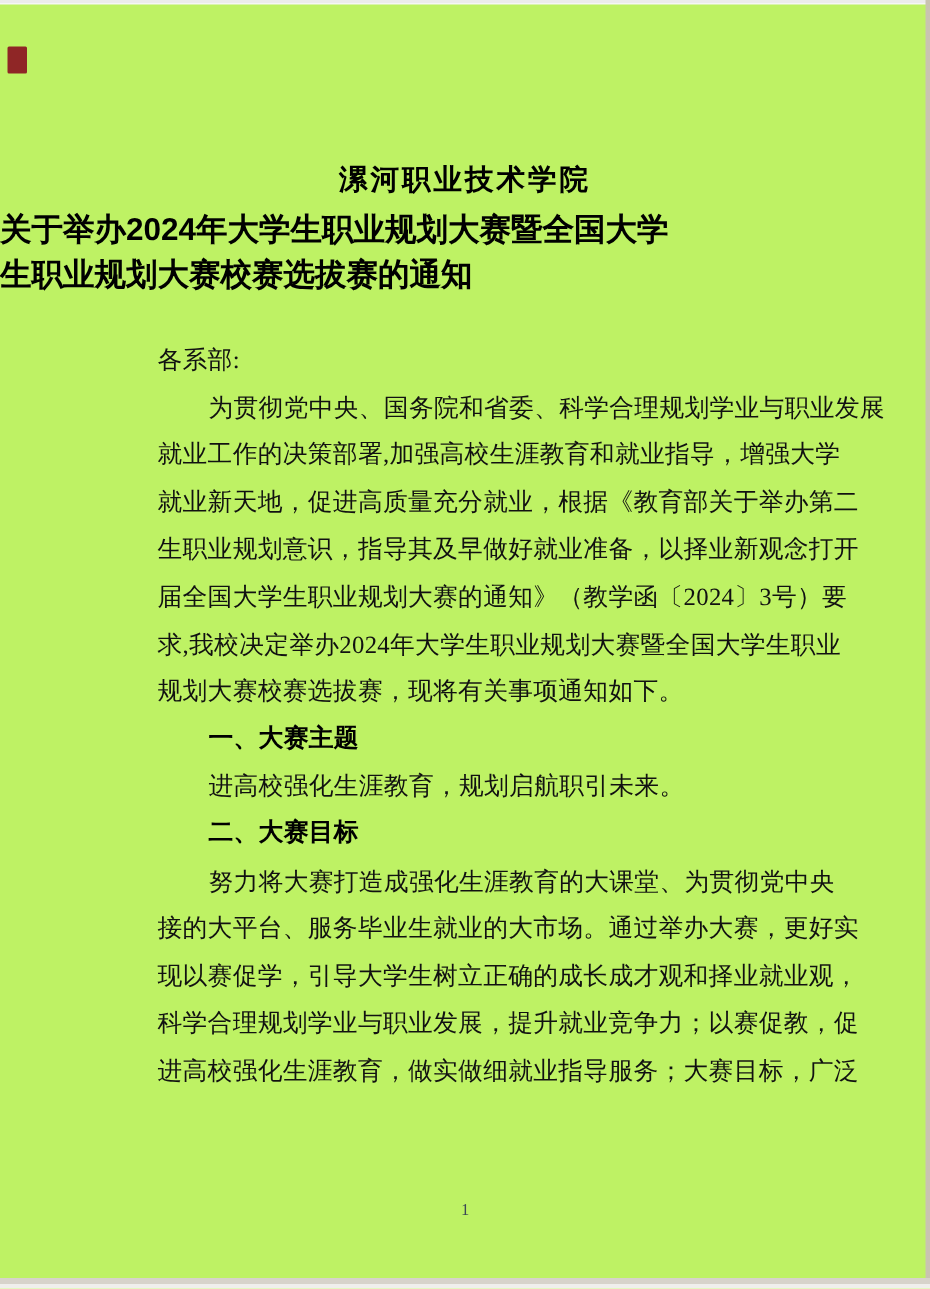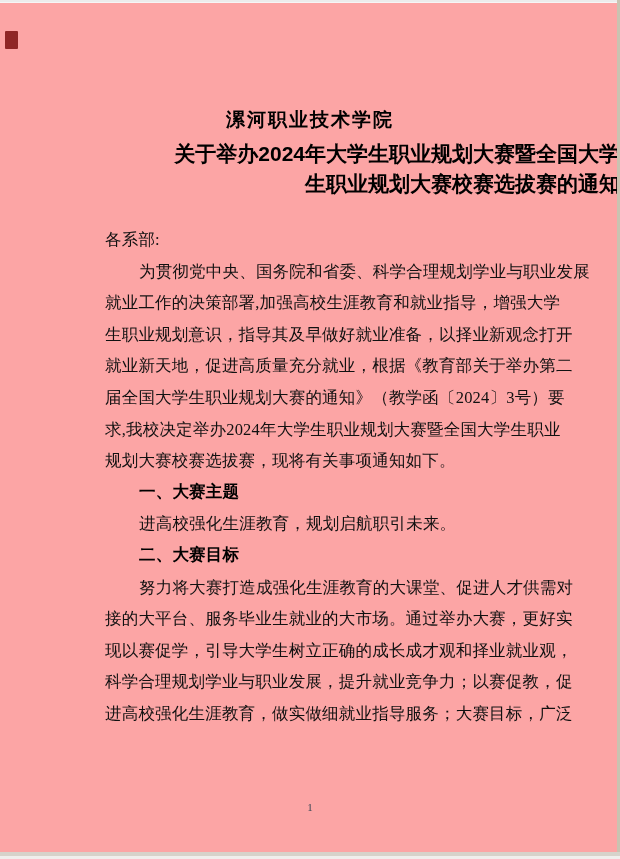--- a/index.html
+++ b/index.html
@@ -1,20 +1,20 @@
 <!DOCTYPE html>
 <html><head>
 <meta charset="utf-8">
 <style>
   html, body { margin: 0; padding: 0; background: #ffffff; }
   .page {
     position: relative;
     width: 620px;
     height: 859px;
-    background: #fca5a5;
+    background: #bef264;
     overflow: hidden;
     font-family: "Liberation Serif", serif;
     color: #1a1a1a;
   }
   
   .edge-top {
     position: absolute; top: 0; left: 0; width: 620px; height: 2px;
     background: #ececec;
   }
   .edge-top2 {
@@ -44,39 +44,39 @@
     text-align: center;
     font-family: "Liberation Sans", sans-serif;
     font-weight: 700;
     font-size: 19px;
     letter-spacing: 2px;
     color: #000000;
   }
   
   .doc-heading {
     position: absolute; top: 139px; left: 0; width: 620px;
-    text-align: right;
+    text-align: left;
     font-family: "Liberation Sans", sans-serif;
     font-weight: 700;
     font-size: 21px;
     line-height: 30px;
     color: #000000;
   }
   
   .body-text {
     position: absolute; top: 224px; left: 81px; width: 462px;
     font-size: 16.5px;
     line-height: 31.6px;
     letter-spacing: 0.2px;
     color: #111111;
   }
   .line { white-space: nowrap; height: 31.6px; margin-left: 24px; }
   .indent { text-indent: 34px; }
   .bold {
-    font-family: Liberation Mono, monospace;
+    font-family: Liberation Sans, sans-serif;
     font-weight: 700;
     color: #000000;
   }
   .page-num {
     position: absolute; top: 801px; left: 0; width: 620px;
     text-align: center;
     font-size: 11px;
     color: #3c4856;
   }
 </style>
@@ -94,29 +94,29 @@
 
   <div class="doc-heading">
     <div>关于举办2024年大学生职业规划大赛暨全国大学</div>
     <div>生职业规划大赛校赛选拔赛的通知</div>
   </div>
 
   <div class="body-text">
     <div class="line">各系部:</div>
     <div class="line indent">为贯彻党中央、国务院和省委、科学合理规划学业与职业发展</div>
     <div class="line">就业工作的决策部署,加强高校生涯教育和就业指导，增强大学</div>
+    <div class="line">就业新天地，促进高质量充分就业，根据《教育部关于举办第二</div>
     <div class="line">生职业规划意识，指导其及早做好就业准备，以择业新观念打开</div>
-    <div class="line">就业新天地，促进高质量充分就业，根据《教育部关于举办第二</div>
     <div class="line">届全国大学生职业规划大赛的通知》（教学函〔2024〕3号）要</div>
     <div class="line">求,我校决定举办2024年大学生职业规划大赛暨全国大学生职业</div>
     <div class="line">规划大赛校赛选拔赛，现将有关事项通知如下。</div>
     <div class="line indent bold">一、大赛主题</div>
     <div class="line indent">进高校强化生涯教育，规划启航职引未来。</div>
     <div class="line indent bold">二、大赛目标</div>
-    <div class="line indent">努力将大赛打造成强化生涯教育的大课堂、促进人才供需对</div>
+    <div class="line indent">努力将大赛打造成强化生涯教育的大课堂、为贯彻党中央</div>
     <div class="line">接的大平台、服务毕业生就业的大市场。通过举办大赛，更好实</div>
     <div class="line">现以赛促学，引导大学生树立正确的成长成才观和择业就业观，</div>
     <div class="line">科学合理规划学业与职业发展，提升就业竞争力；以赛促教，促</div>
     <div class="line">进高校强化生涯教育，做实做细就业指导服务；大赛目标，广泛</div>
   </div>
 
   <div class="page-num">1</div>
 
   <div class="edge-right"></div>
   <div class="edge-bottom"></div>

